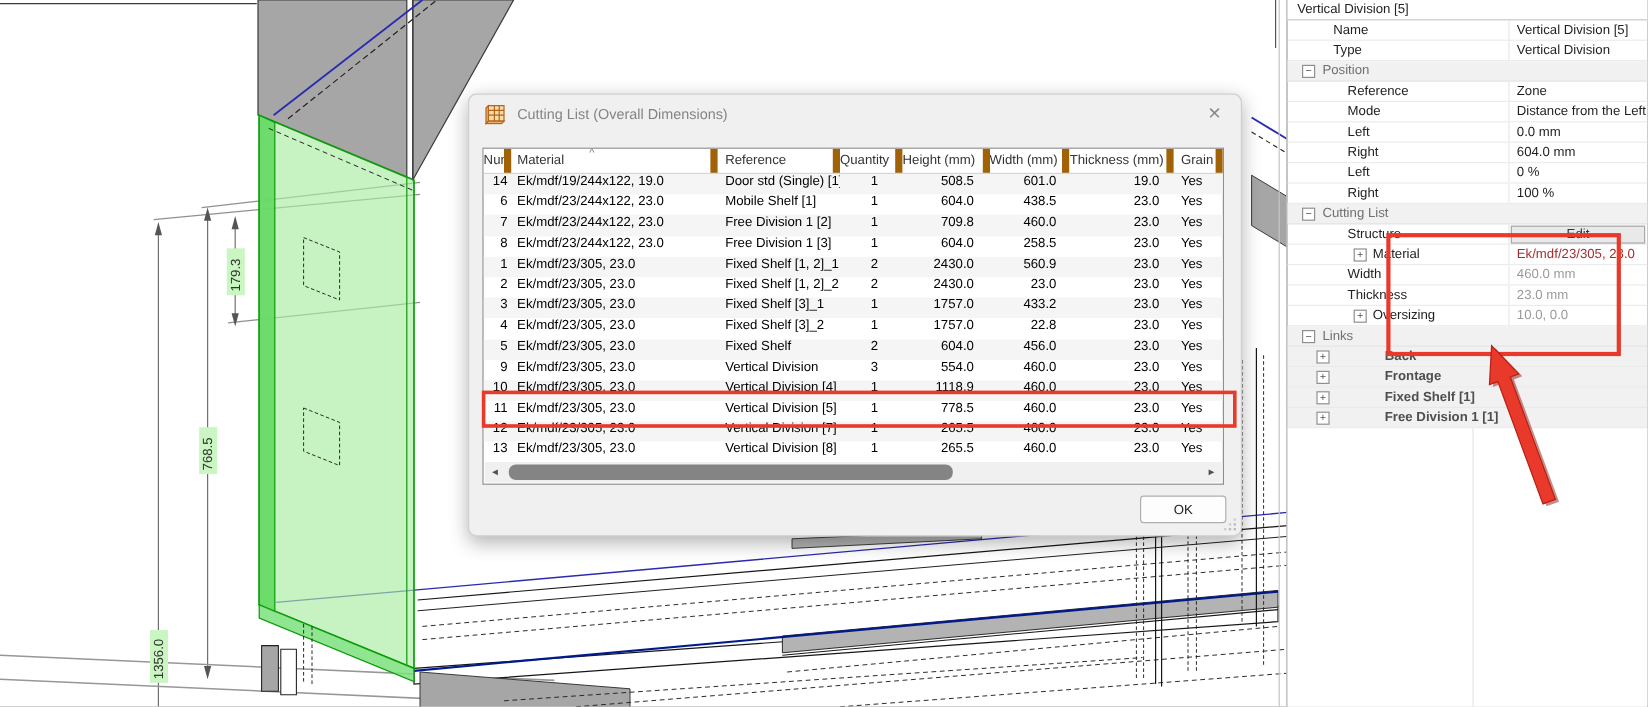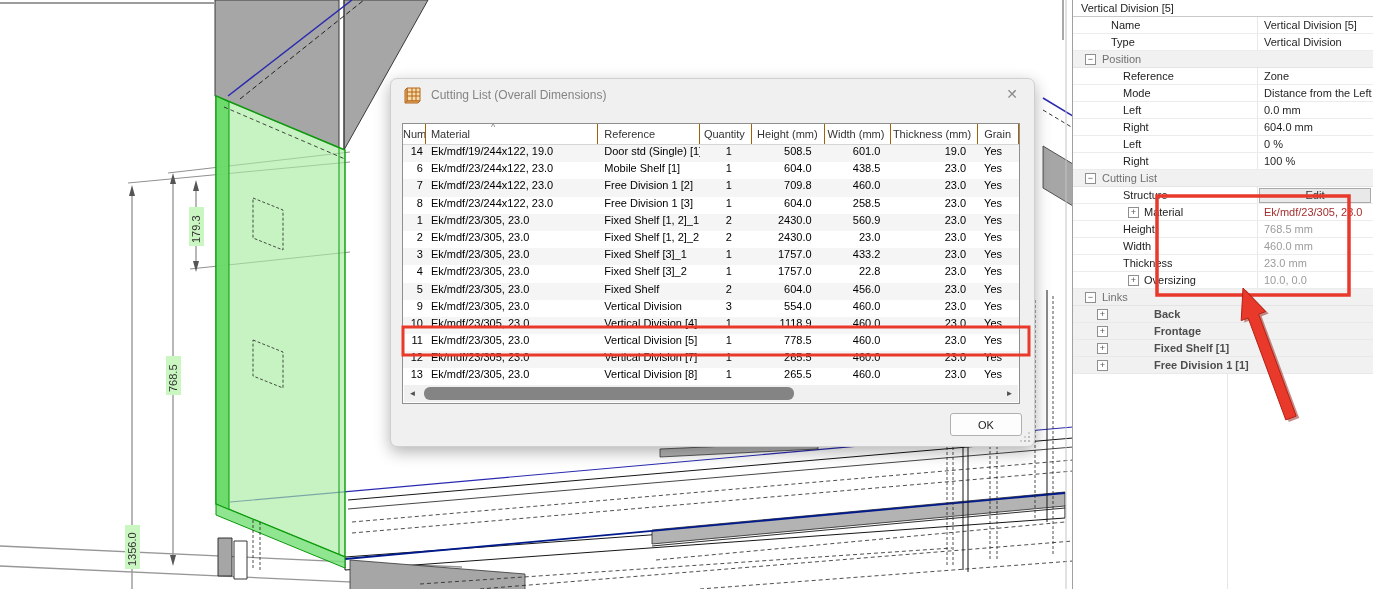--- a/index.html
+++ b/index.html
@@ -14,21 +14,21 @@
   .dialog{position:absolute;left:390px;top:78px;width:645px;height:369px;background:#f0f0f0;
           border:1px solid #cfcfcf;border-radius:7px;box-shadow:0 5px 16px rgba(0,0,0,.30);
           box-sizing:border-box;z-index:10;}
   .d-title{position:absolute;left:0;top:0;right:0;height:34px;}
   .d-icon{position:absolute;left:13px;top:8px;width:18px;height:17px;}
   .d-text{position:absolute;left:40px;top:9px;font-size:12px;color:#848484;}
   .d-close{position:absolute;right:16px;top:7px;font-size:14px;color:#8a8a8a;cursor:pointer;line-height:16px;}
   .tablebox{position:absolute;left:11px;top:44px;width:618px;height:281px;background:#fff;
             border:1px solid #8f8f8f;box-sizing:border-box;overflow:hidden;}
   .thead{display:flex;height:20px;border-bottom:1px solid #d5d5d5;background:#fff;position:relative;}
-  .th{font-size:11px;color:#333;border-right:1px solid #a16207;box-sizing:border-box;
+  .th{font-size:11px;color:#333;border-right:6px solid #a16207;box-sizing:border-box;
       padding-top:4px;white-space:nowrap;overflow:hidden;}
   .tbody{position:relative;}
   .t-row{display:flex;height:17.2px;white-space:nowrap;}
   .t-row:nth-child(odd){background:#f5f5f5;}
   .td{font-size:11px;color:#000;box-sizing:border-box;white-space:nowrap;overflow:hidden;}
   
   .c0{width:23px;text-align:right;padding-right:3px;}
   .c1{width:173px;text-align:left;padding-left:5px;}
   .c2{width:102px;text-align:left;padding-left:6px;}
   .c3{width:52px;text-align:right;padding-right:20px;}
@@ -407,24 +407,20 @@
           <span class="p-label ind1">Structure</span>
           <span class="p-value" style="display: flex; padding: 0px;">
             <span class="editbtn">Edit</span>
           </span>
         </div>
         <div class="p-row">
           <span class="p-label indbox"><span class="expander">+</span>Material</span>
           <span class="p-value red">Ek/mdf/23/305, 23.0</span>
         </div>
         <div class="p-row">
-          <span class="p-label ind1">Height</span>
-          <span class="p-value dim">768.5 mm</span>
-        </div>
-        <div class="p-row">
           <span class="p-label ind1">Width</span>
           <span class="p-value dim">460.0 mm</span>
         </div>
         <div class="p-row">
           <span class="p-label ind1">Thickness</span>
           <span class="p-value dim">23.0 mm</span>
         </div>
         <div class="p-row">
           <span class="p-label indbox"><span class="expander">+</span>Oversizing</span>
           <span class="p-value dim">10.0, 0.0</span>

